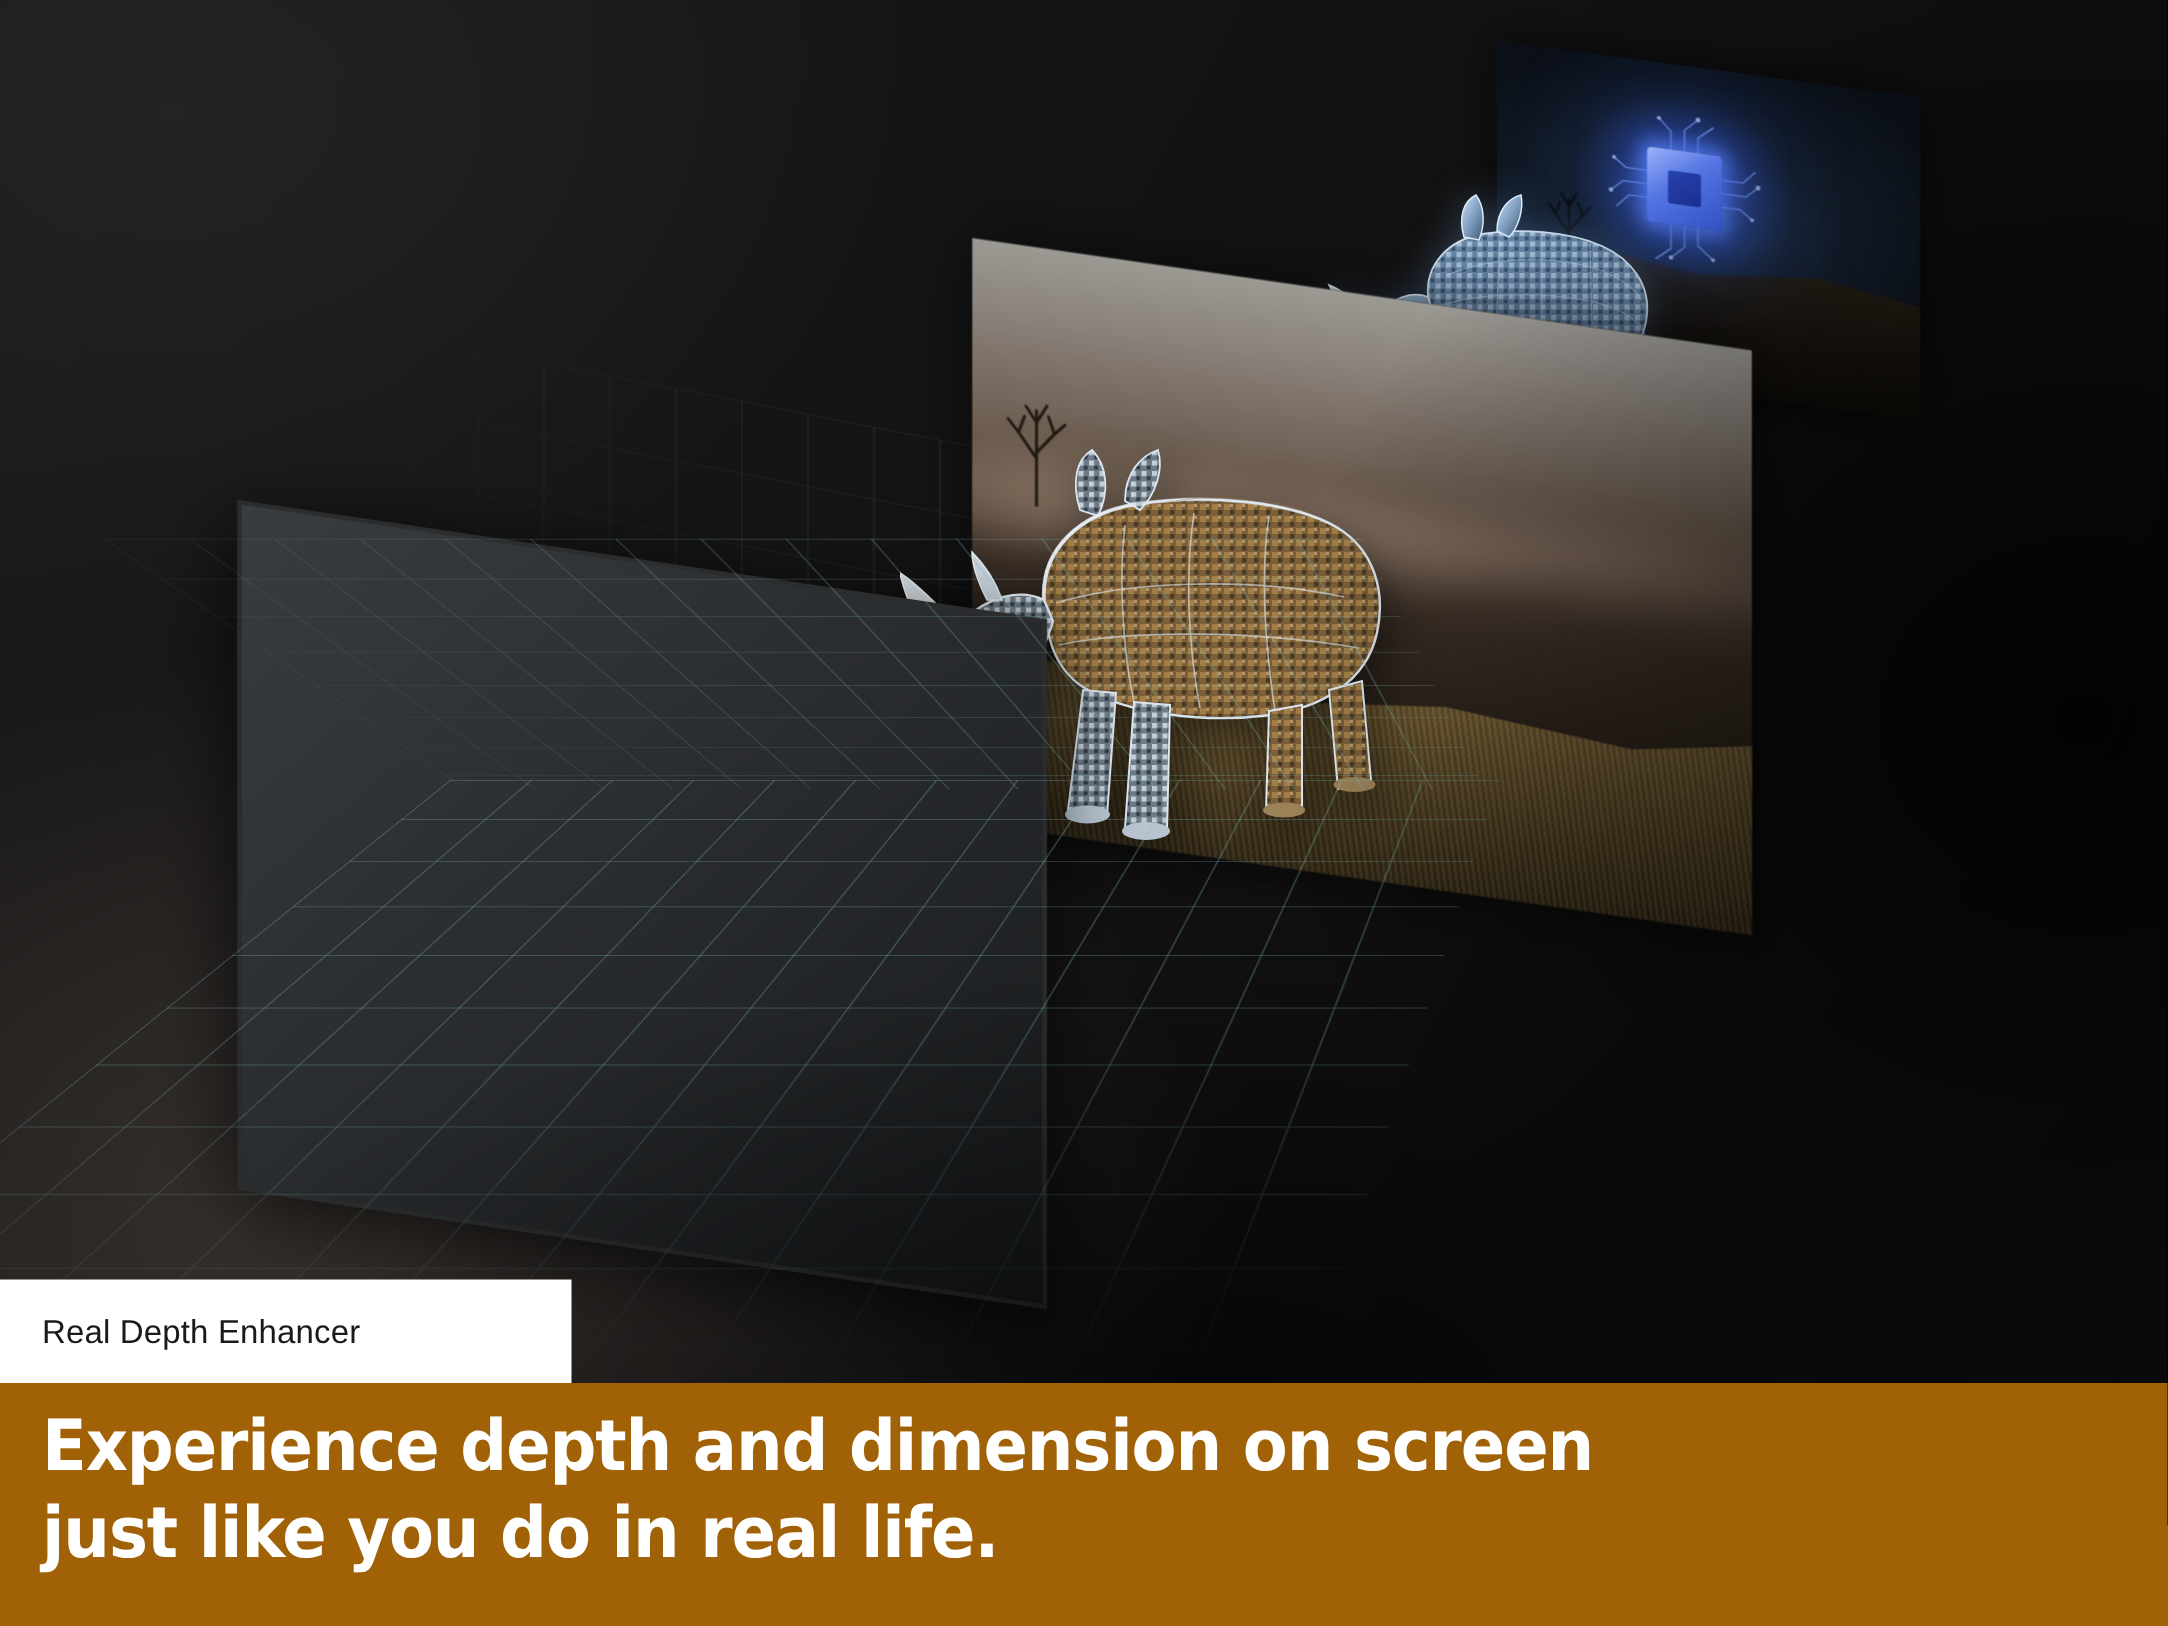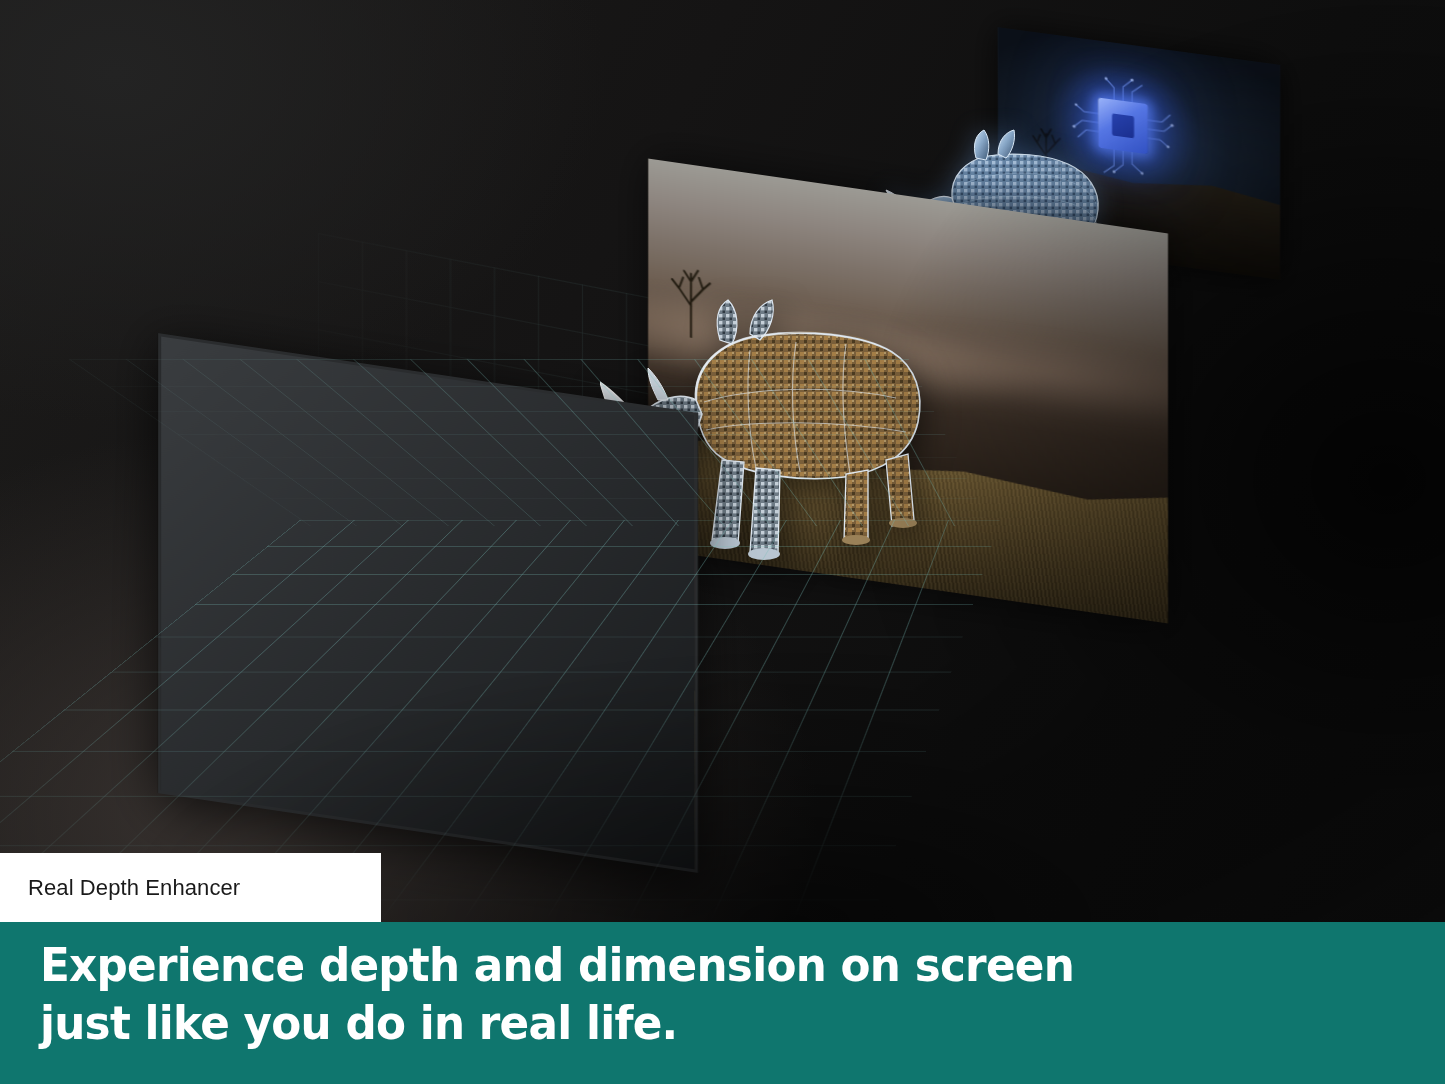--- a/index.html
+++ b/index.html
@@ -283,23 +283,23 @@
     font-size:22px;
     font-weight:400;
     letter-spacing:.1px;
     font-family:"Liberation Sans", sans-serif;
   }
 
   .caption {
     position:absolute;
     left:0; top:922px;
     width:1445px; height:162px;
-    background:#0f766e;
+    background:#a16207;
     z-index:20;
-    padding:14px 0 0 40px;
+    padding:14px 0 0 28px;
   }
   .caption-line {
     color:#ffffff;
     font-family:"DejaVu Sans", sans-serif;
     font-weight:700;
     font-size:47px;
     line-height:58px;
     letter-spacing:-.8px;
     transform:scaleX(.93);
     transform-origin:left center;

